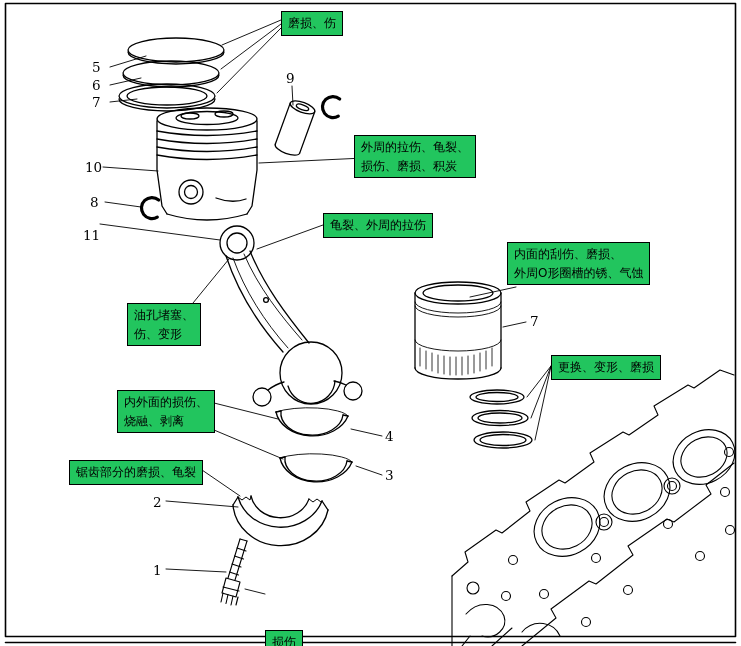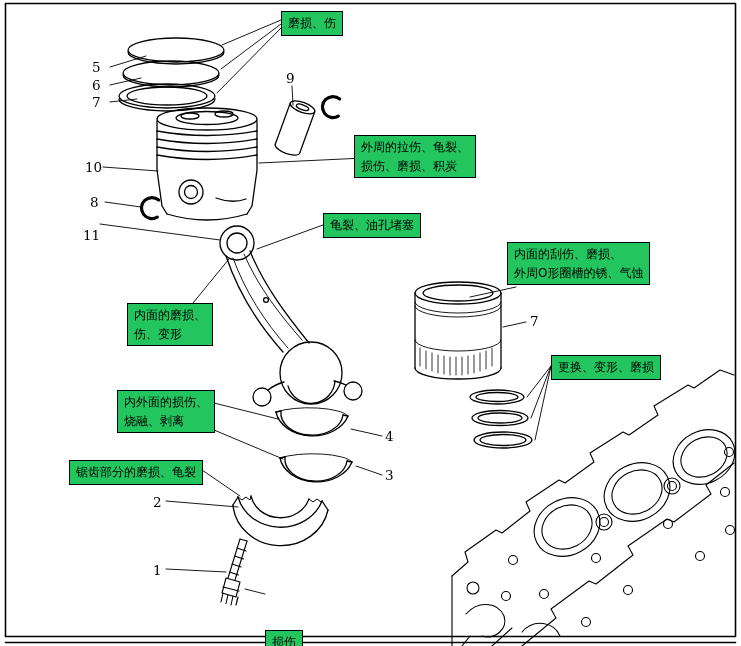--- a/index.html
+++ b/index.html
@@ -226,22 +226,22 @@
         <line x1="166" y1="501" x2="238" y2="507"></line>
         <line x1="166" y1="569" x2="226" y2="572"></line>
         <line x1="265" y1="594" x2="245" y2="589"></line>
       </g>
     </g>
   </svg>
 
   <div class="callout" style="left:281px;top:11px;">磨损、伤</div>
   <div class="callout" style="left:354px;top:135px;">外周的拉伤、龟裂、
 损伤、磨损、积炭</div>
-  <div class="callout" style="left:323px;top:213px;">龟裂、油孔堵塞</div>
-  <div class="callout" style="left:127px;top:303px;">内面的磨损、
+  <div class="callout" style="left:323px;top:213px;">龟裂、外周的拉伤</div>
+  <div class="callout" style="left:127px;top:303px;">油孔堵塞、
 伤、变形</div>
   <div class="callout" style="left:507px;top:242px;">内面的刮伤、磨损、
 外周O形圈槽的锈、气蚀</div>
   <div class="callout" style="left:551px;top:355px;">更换、变形、磨损</div>
   <div class="callout" style="left:117px;top:390px;">内外面的损伤、
 烧融、剥离</div>
   <div class="callout" style="left:69px;top:460px;">锯齿部分的磨损、龟裂</div>
   <div class="callout" style="left:265px;top:584px;margin-top:46px;">损伤</div>
 
   <div class="pnum" style="left:92px;top:59px;">5</div>

